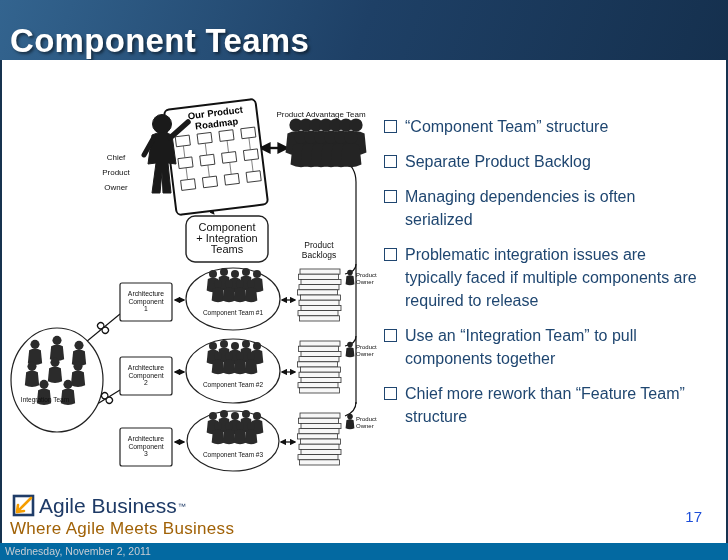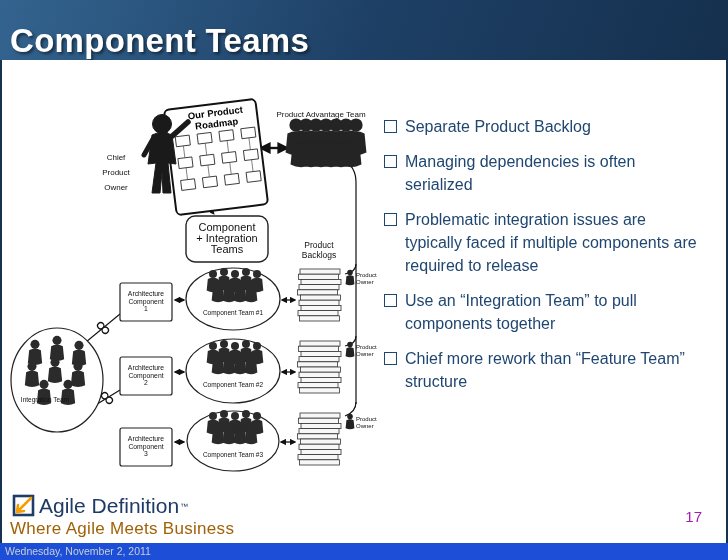--- a/index.html
+++ b/index.html
@@ -32,23 +32,23 @@
   #lbl-team3{left:189px;top:391px;width:84px;font-size:6.5px;}
   #lbl-po1{left:354px;top:212px;width:30px;font-size:6px;line-height:7px;text-align:left;}
   #lbl-po2{left:354px;top:284px;width:30px;font-size:6px;line-height:7px;text-align:left;}
   #lbl-po3{left:354px;top:356px;width:30px;font-size:6px;line-height:7px;text-align:left;}
   #lbl-integration{left:15px;top:336px;width:56px;font-size:6.5px;}
   
   .logo{position:absolute;left:8px;top:432px;height:28px;display:flex;align-items:center;}
   .logo-text{font-size:21px;color:#1e3a66;margin-left:3px;}
   .tm{font-size:8px;color:#1e3a66;vertical-align:super;margin-left:1px;}
   .tagline{position:absolute;left:8px;top:459px;font-size:17px;color:#a16207;letter-spacing:.3px;}
-  .page-number{position:absolute;left:650px;top:448px;width:50px;text-align:right;font-size:15px;color:#a21caf;}
-  
-  .statusbar{position:absolute;left:0;bottom:0;width:728px;height:17px;background:#1d4ed8;
+  .page-number{position:absolute;left:650px;top:448px;width:50px;text-align:right;font-size:15px;color:#1d4ed8;}
+  
+  .statusbar{position:absolute;left:0;bottom:0;width:728px;height:17px;background:#0369a1;
              color:#c9ced4;font-size:10.5px;line-height:17px;padding-left:5px;box-sizing:border-box;}
   svg{display:block;}
   .diagram-svg{position:absolute;left:0;top:0;}
 </style>
 </head>
 <body>
 
 <div class="slide">
 
   <div class="header">
@@ -261,20 +261,24 @@
 Owner</div>
     <div class="lbl" id="lbl-po2">Product
 Owner</div>
     <div class="lbl" id="lbl-po3">Product
 Owner</div>
     <div class="lbl" id="lbl-integration">Integration Team</div>
 
     <div class="bullets">
       <div class="bullet">
         <span class="sq"></span>
+        <span class="btxt">“Component Team” structure</span>
+      </div>
+      <div class="bullet">
+        <span class="sq"></span>
         <span class="btxt">Separate Product Backlog</span>
       </div>
       <div class="bullet">
         <span class="sq"></span>
         <span class="btxt">Managing dependencies is often serialized</span>
       </div>
       <div class="bullet">
         <span class="sq"></span>
         <span class="btxt">Problematic integration issues are typically faced if multiple components are required to release</span>
       </div>
@@ -286,21 +290,21 @@
         <span class="sq"></span>
         <span class="btxt">Chief more rework than “Feature Team” structure</span>
       </div>
     </div>
 
     <div class="logo">
       <svg width="26" height="26">
         <rect x="4" y="3" width="19" height="19" fill="none" stroke="#1f3c68" stroke-width="2.6"></rect>
         <path d="M21,5 L7,19 M7,19 L14,18 M7,19 L8,12" fill="none" stroke="#f59d00" stroke-width="2.6" stroke-linecap="round"></path>
       </svg>
-      <span class="logo-text">Agile Definition</span>
+      <span class="logo-text">Agile Business</span>
       <span class="tm">™</span>
     </div>
     <div class="tagline">Where Agile Meets Business</div>
     <div class="page-number">17</div>
   </div>
 
   <div class="statusbar">
     <span>Wednesday, November 2, 2011</span>
   </div>
 

